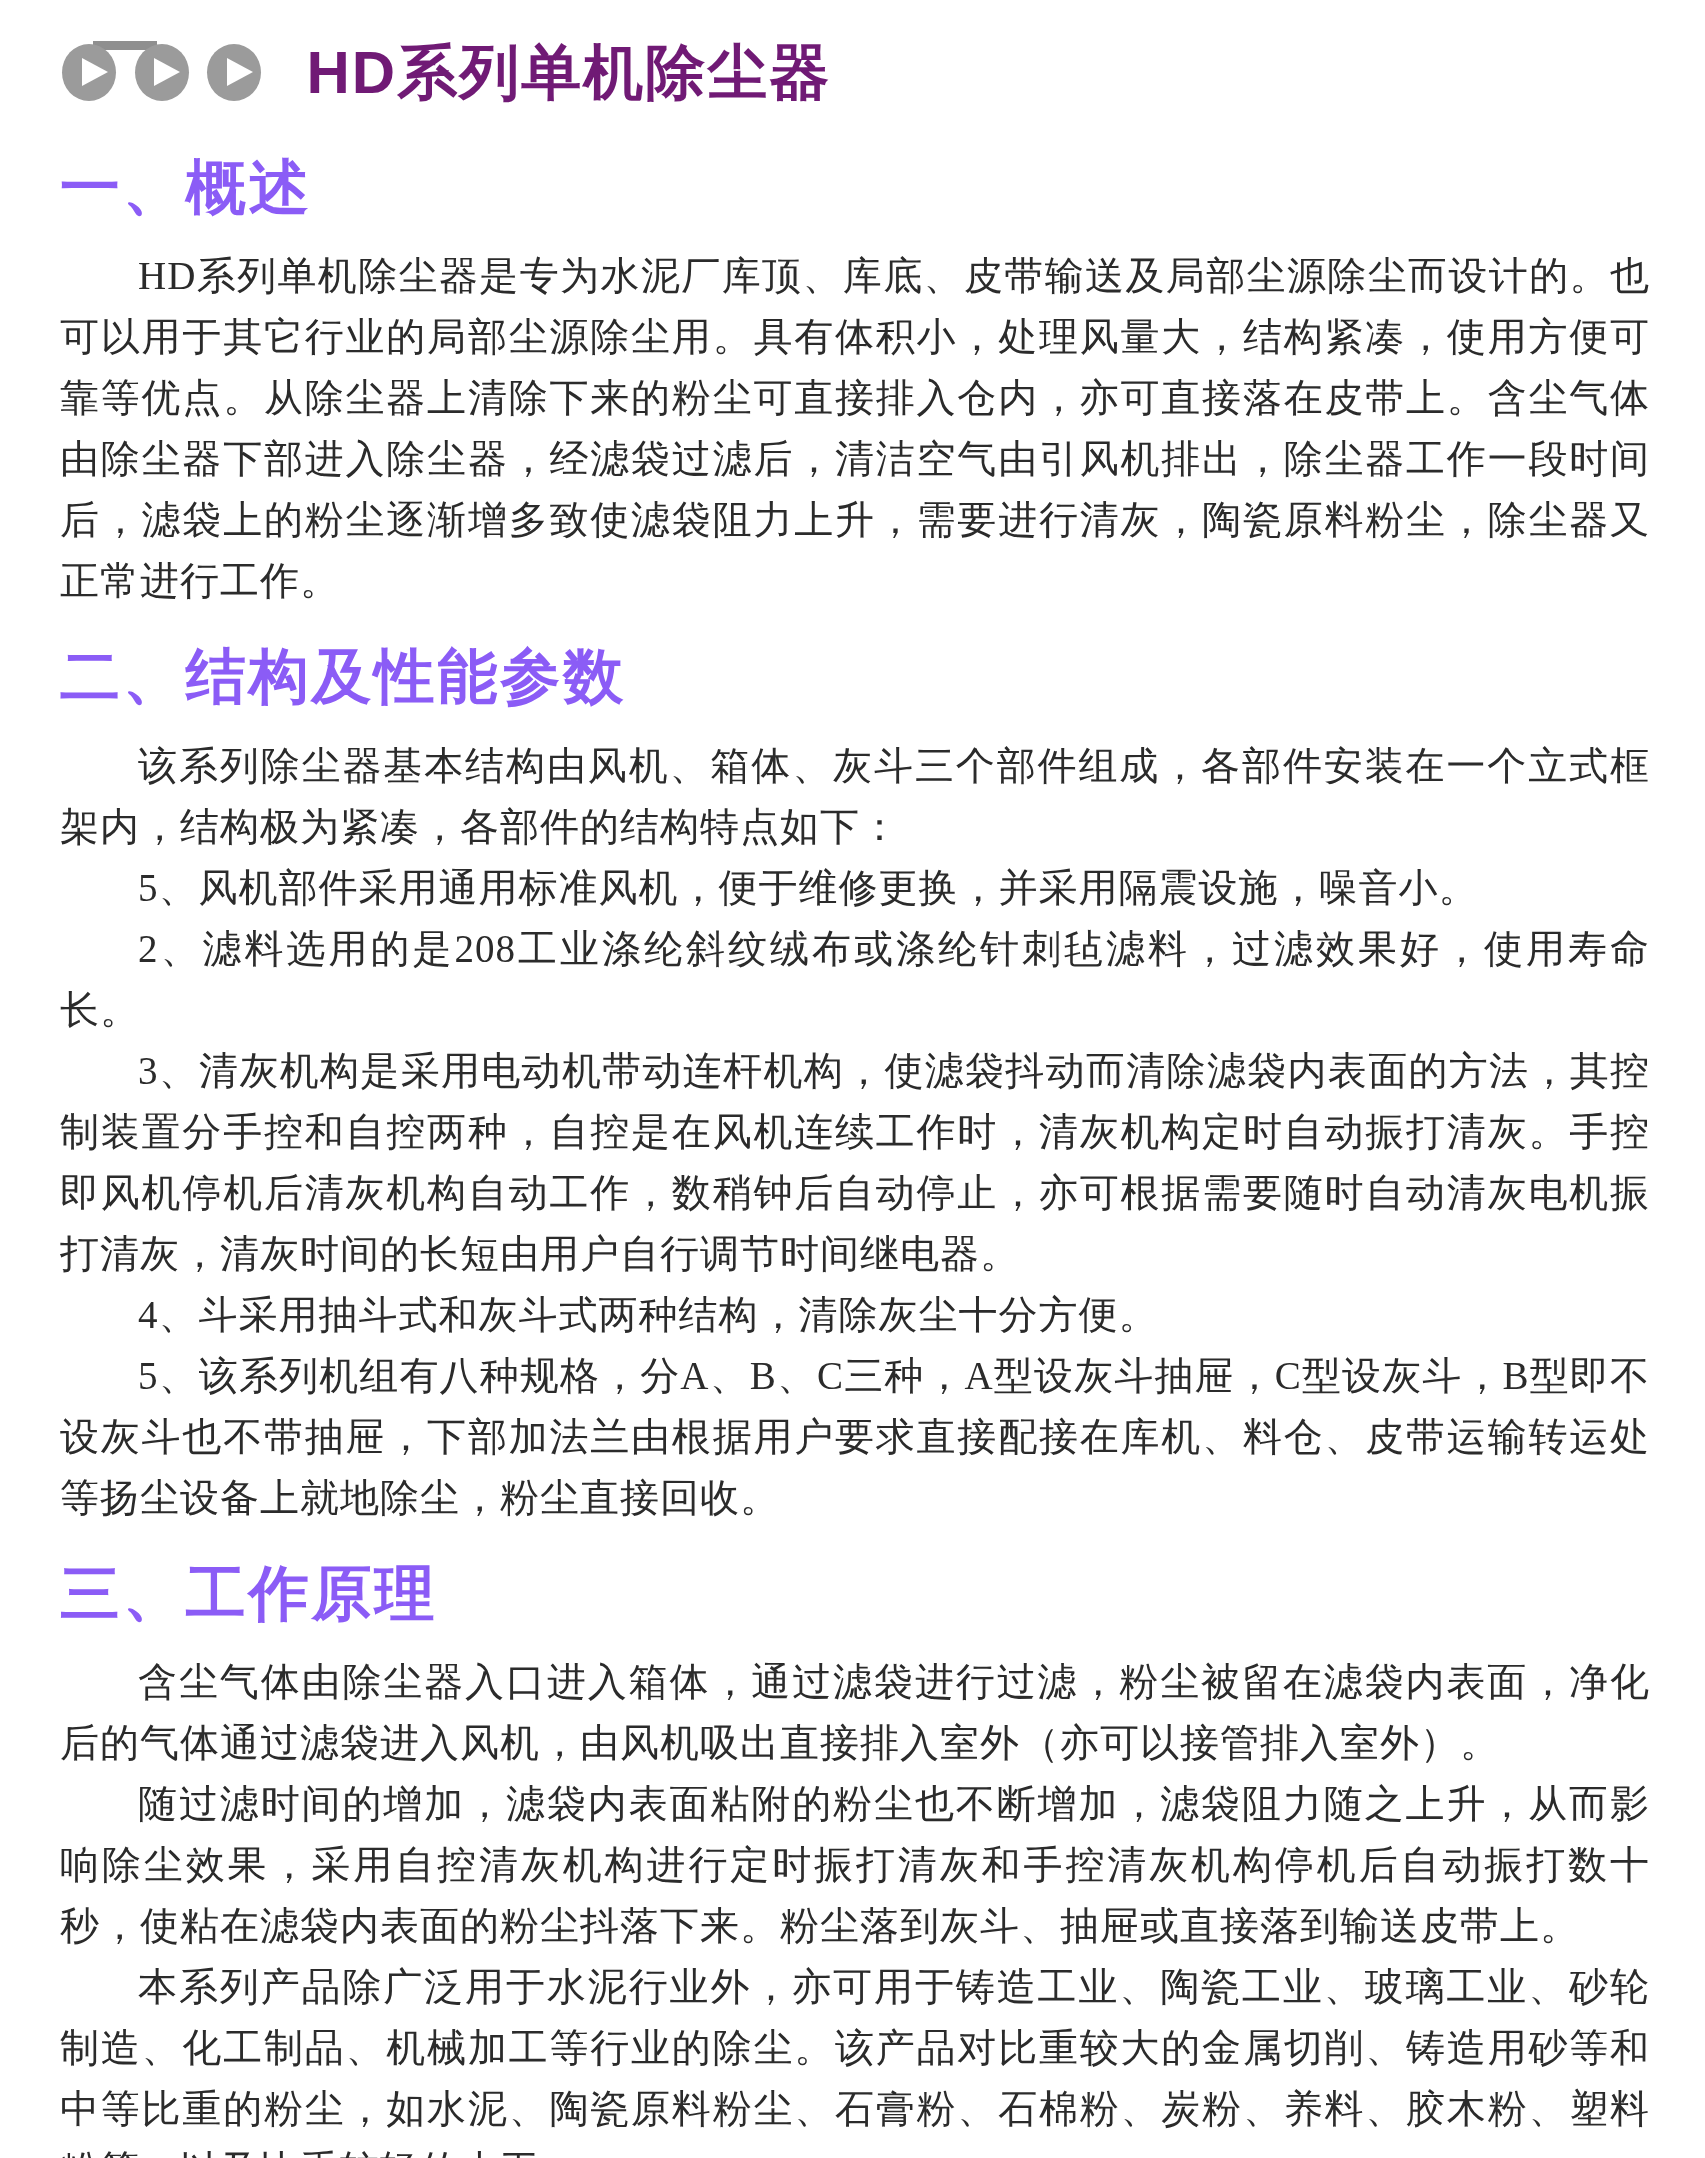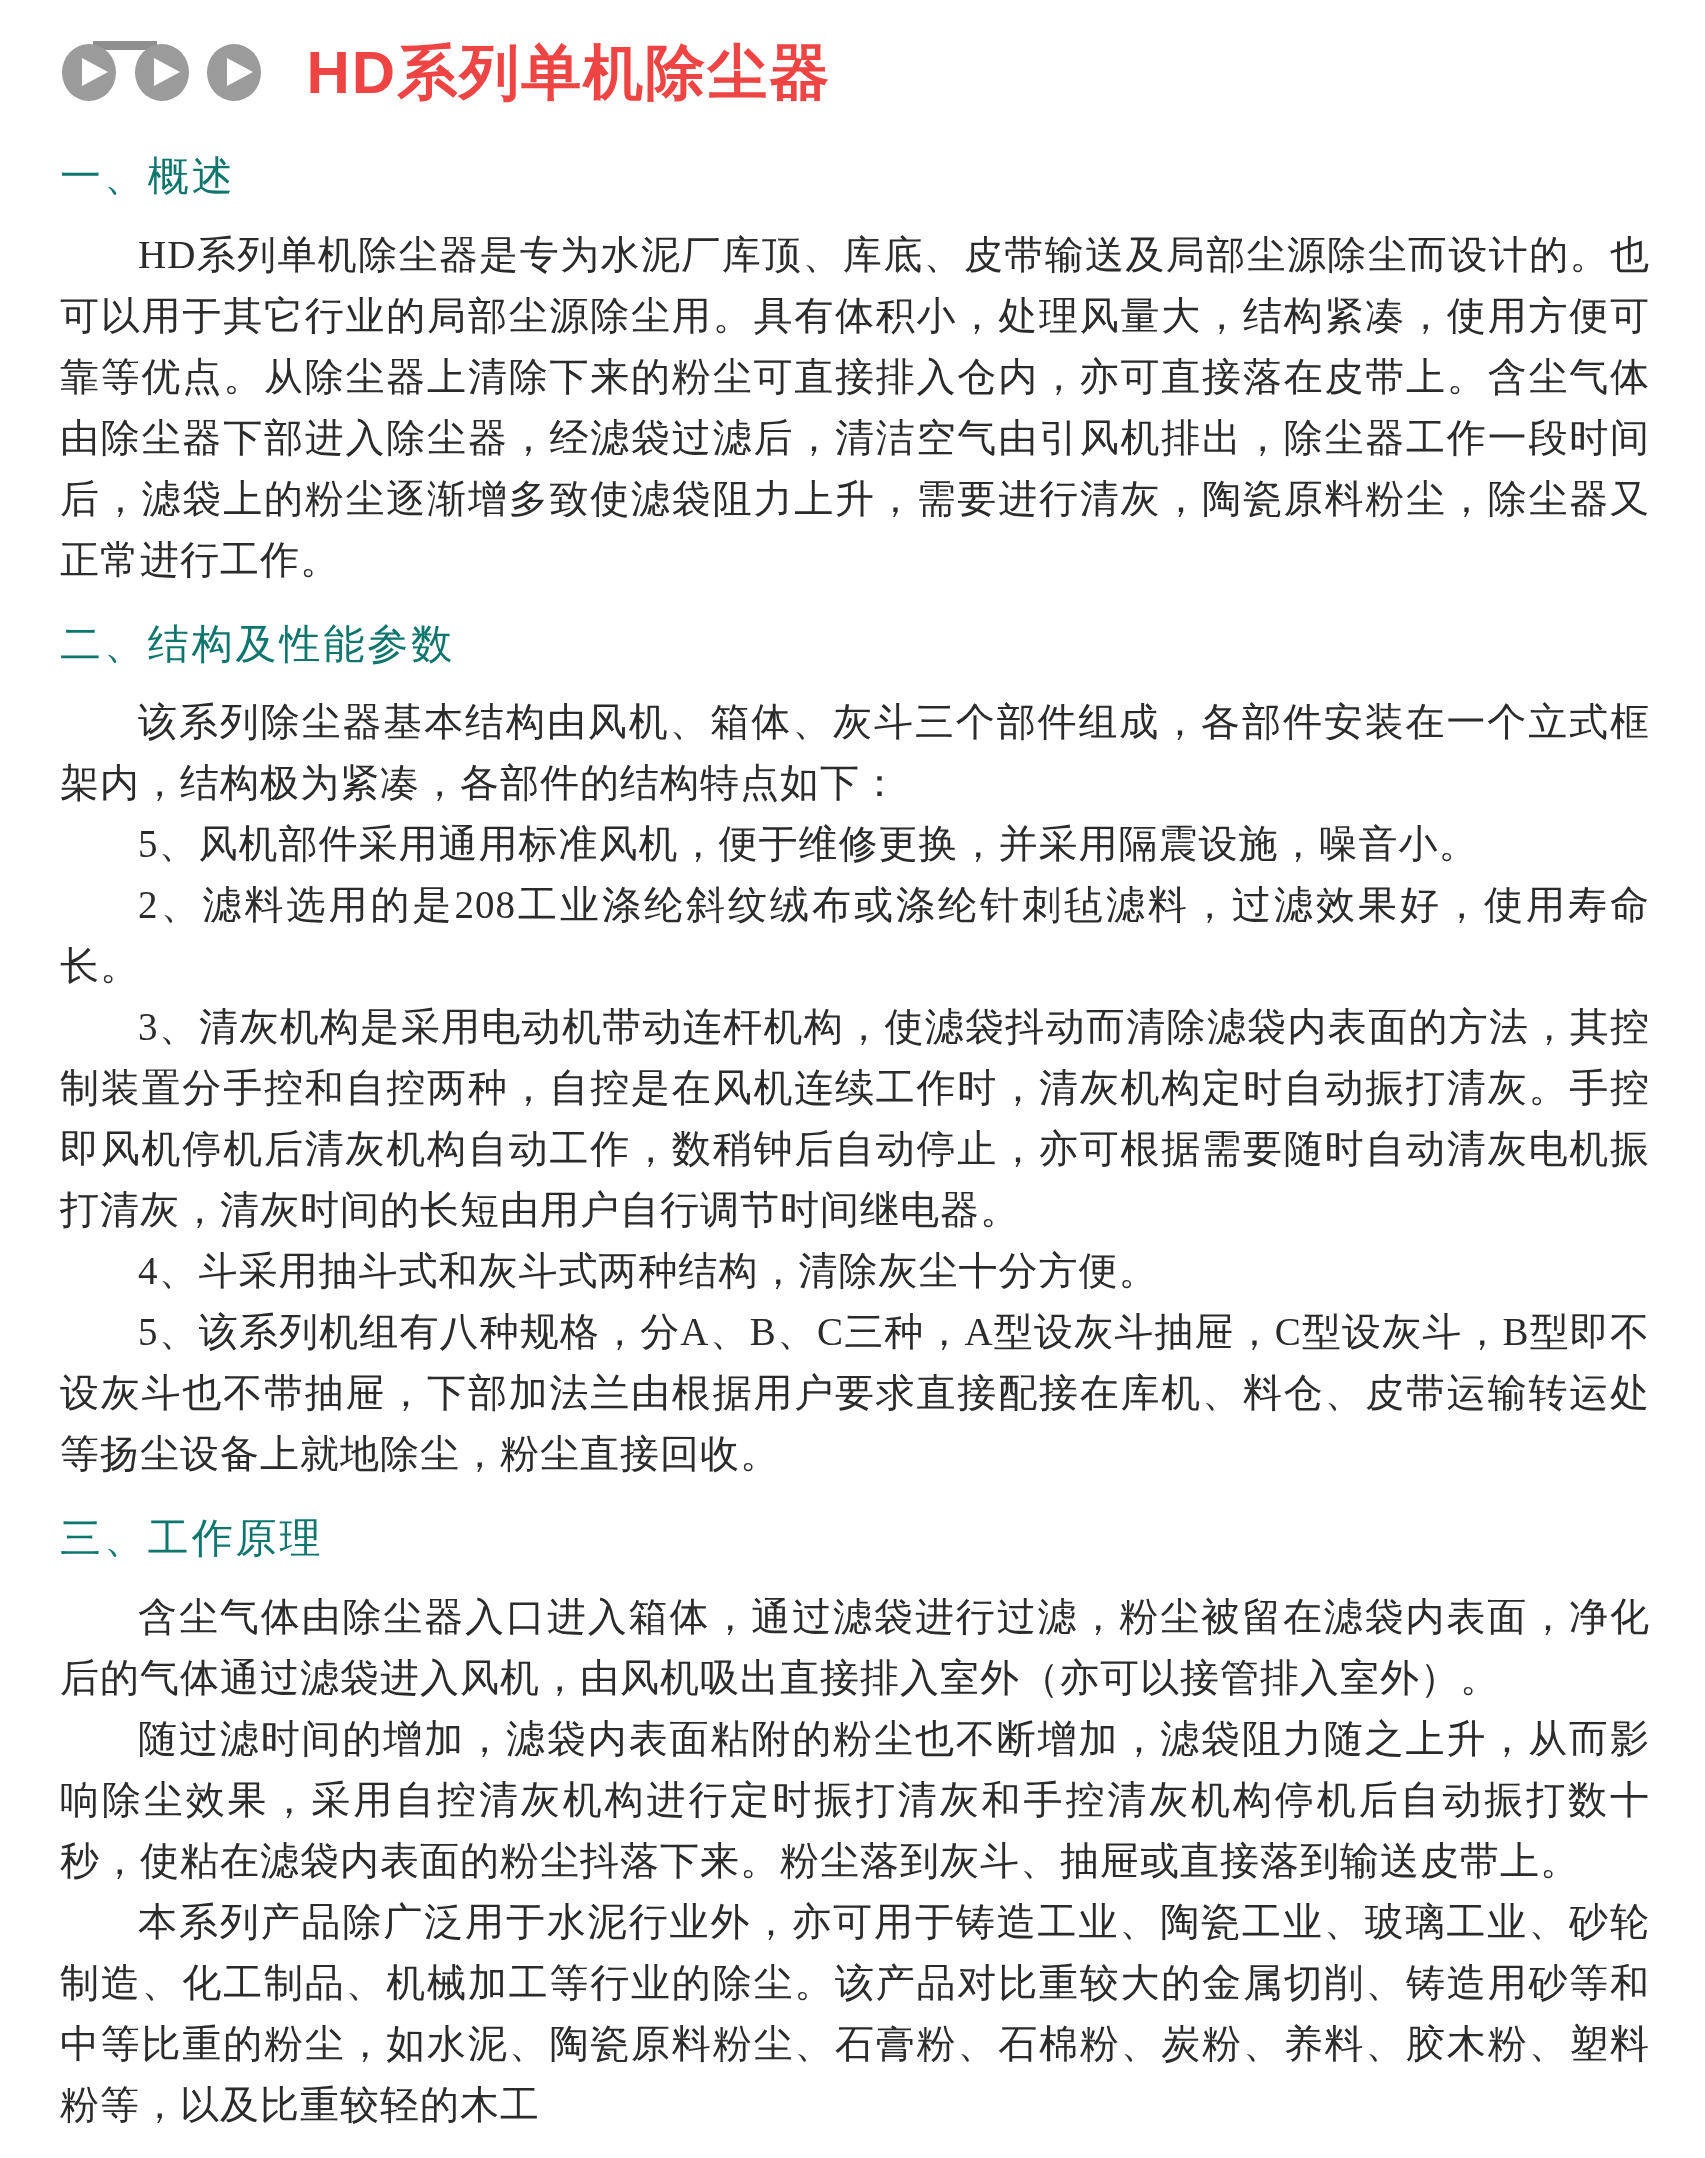--- a/index.html
+++ b/index.html
@@ -43,31 +43,31 @@
     left:19.5px;top:13.7px;
     width:0;height:0;
     border-left:26px solid #ffffff;
     border-top:14.6px solid transparent;
     border-bottom:14.6px solid transparent;
   }
   .page-title{
     font-family:"Liberation Sans","DejaVu Sans",sans-serif;
     font-weight:bold;
     font-size:60px;
-    color:#ef4444;
+    color:#701a75;
     letter-spacing:2px;
     margin:0 0 0 27px;
     line-height:1.05;
   }
   .sections{margin-top:49px;}
   .doc-section h2{
     font-family:"Liberation Sans","DejaVu Sans",sans-serif;
-    font-weight:normal;
-    font-size:41px;
-    color:#0f766e;
+    font-weight:bold;
+    font-size:60px;
+    color:#8b5cf6;
     letter-spacing:2.9px;
     margin:31px 0 23.4px 0;
     line-height:1.15;
   }
   .doc-section:first-child h2{margin-top:0;}
   .doc-section p{
     font-size:39px;
     line-height:61px;
     margin:0;
     text-indent:2em;

